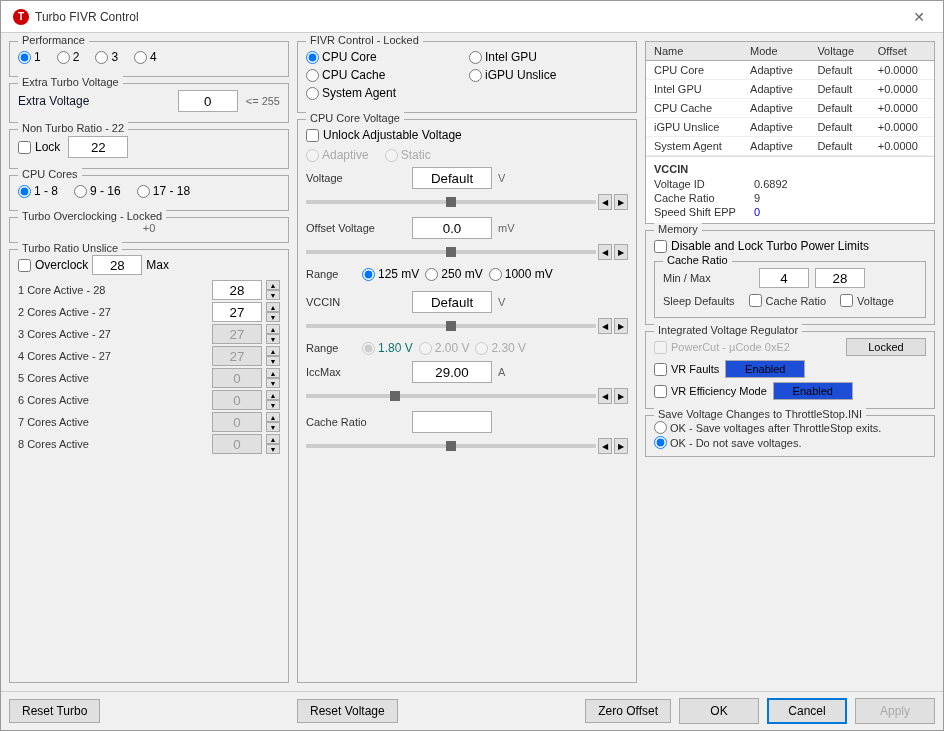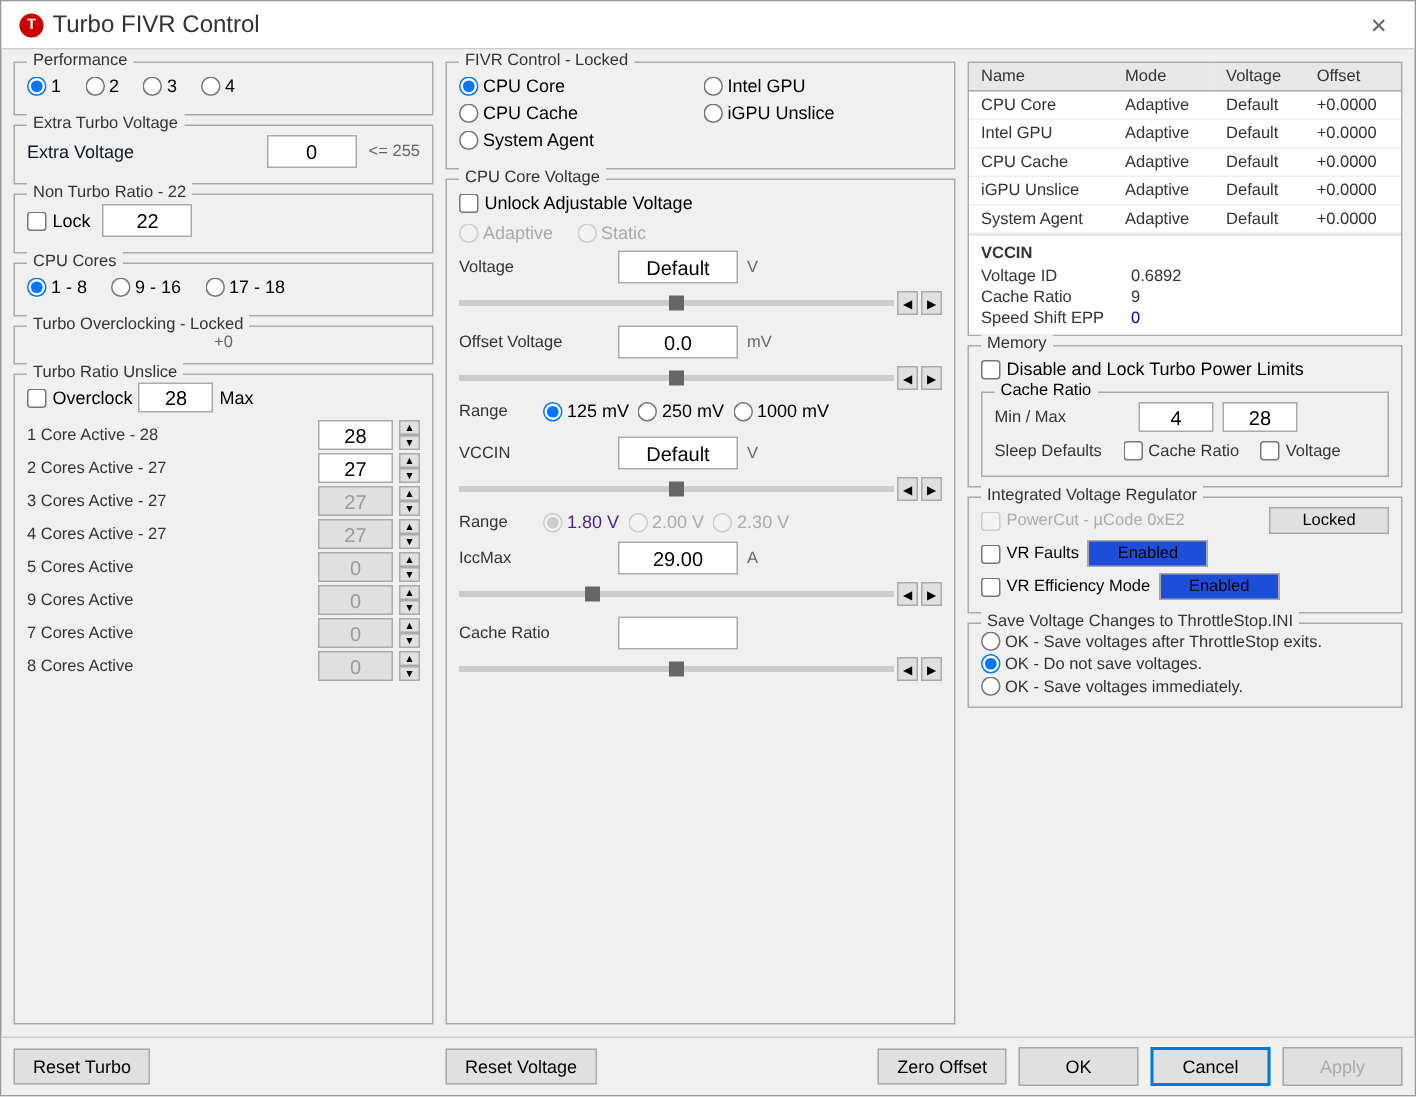--- a/index.html
+++ b/index.html
@@ -3,21 +3,21 @@
   <meta charset="utf-8">
   <style>
     * { box-sizing: border-box; margin: 0; padding: 0; }
     body { font-family: 'Segoe UI', Tahoma, sans-serif; font-size: 12px; background: #f0f0f0; }
     
     .window { width: 944px; height: 731px; background: #f0f0f0; border: 1px solid #999; display: flex; flex-direction: column; }
     
     .titlebar { background: #fff; border-bottom: 1px solid #ccc; padding: 8px 12px; display: flex; align-items: center; justify-content: space-between; height: 32px; }
     .titlebar-left { display: flex; align-items: center; gap: 6px; }
     .titlebar-icon { width: 16px; height: 16px; background: #cc0000; border-radius: 50%; display: flex; align-items: center; justify-content: center; color: white; font-size: 10px; font-weight: bold; }
-    .titlebar-title { font-size: 16px; color: #333; }
+    .titlebar-title { font-size: 12px; color: #333; }
     .close-btn { background: none; border: none; cursor: pointer; font-size: 14px; color: #666; padding: 2px 6px; }
     
     .content { display: flex; flex: 1; padding: 8px; gap: 8px; overflow: hidden; }
     
     
     .left-panel { width: 280px; display: flex; flex-direction: column; gap: 6px; }
     
     .group-box { border: 1px solid #aaa; padding: 4px 8px 8px; position: relative; background: #f0f0f0; }
     .group-box-title { position: absolute; top: -8px; left: 8px; background: #f0f0f0; padding: 0 4px; font-size: 11px; font-weight: normal; color: #333; }
     
@@ -235,21 +235,21 @@
           </div>
           <div class="ratio-row">
             <span class="ratio-label">5 Cores Active</span>
             <input class="ratio-input disabled" type="text" value="0" readonly="" style="">
             <div class="spin-pair">
               <button class="spin-btn">▲</button>
               <button class="spin-btn">▼</button>
             </div>
           </div>
           <div class="ratio-row">
-            <span class="ratio-label">9 Cores Active</span>
+            <span class="ratio-label">6 Cores Active</span>
             <input class="ratio-input disabled" type="text" value="0" readonly="" style="">
             <div class="spin-pair">
               <button class="spin-btn">▲</button>
               <button class="spin-btn">▼</button>
             </div>
           </div>
           <div class="ratio-row">
             <span class="ratio-label">7 Cores Active</span>
             <input class="ratio-input disabled" type="text" value="0" readonly="" style="">
             <div class="spin-pair">
@@ -368,21 +368,21 @@
             <input type="range" class="slider" value="50" style="">
             <button class="slider-arrow">◀</button>
             <button class="slider-arrow">▶</button>
           </div>
         </div>
 
         <div class="range-row">
           <span class="range-label">Range</span>
           <label class="radio-item">
               <input type="radio" name="vccin-range" checked="" disabled="" style=""> 
-              <span style="color:#4c1d95;">1.80 V</span>
+              <span style="color:#0f766e;">1.80 V</span>
             </label>
           <label class="radio-item">
               <input type="radio" name="vccin-range" disabled="" style=""> 
               <span style="color:#aaa;">2.00 V</span>
             </label>
           <label class="radio-item">
               <input type="radio" name="vccin-range" disabled="" style=""> 
               <span style="color:#aaa;">2.30 V</span>
             </label>
         </div>
@@ -537,26 +537,20 @@
               <input type="radio" name="save" style=""> 
               <span>OK - Save voltages after ThrottleStop exits.</span>
             </label>
         </div>
         <div class="save-radio-row">
           <label class="radio-item">
               <input type="radio" name="save" checked="" style=""> 
               <span>OK - Do not save voltages.</span>
             </label>
         </div>
-        <div class="save-radio-row">
-          <label class="radio-item">
-              <input type="radio" name="save" style=""> 
-              <span>OK - Save voltages immediately.</span>
-            </label>
-        </div>
       </div>
     </div>
   </div>
 
   <div style="display:flex; padding: 6px 8px; gap: 8px; border-top: 1px solid #ccc; background: #f0f0f0; align-items: center;">
     <div style="width:280px;">
       <button class="btn">Reset Turbo</button>
     </div>
     <div style="flex:1; display:flex; gap:8px;justify-content:space-between;">
       <button class="btn">Reset Voltage</button>

